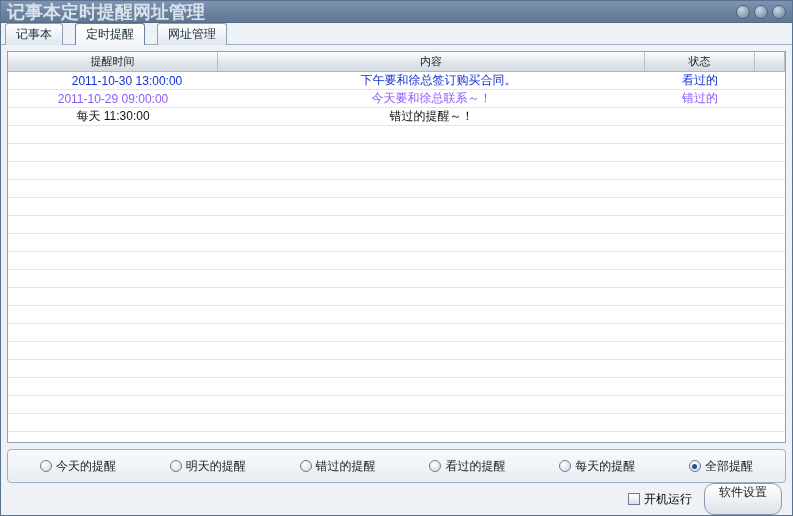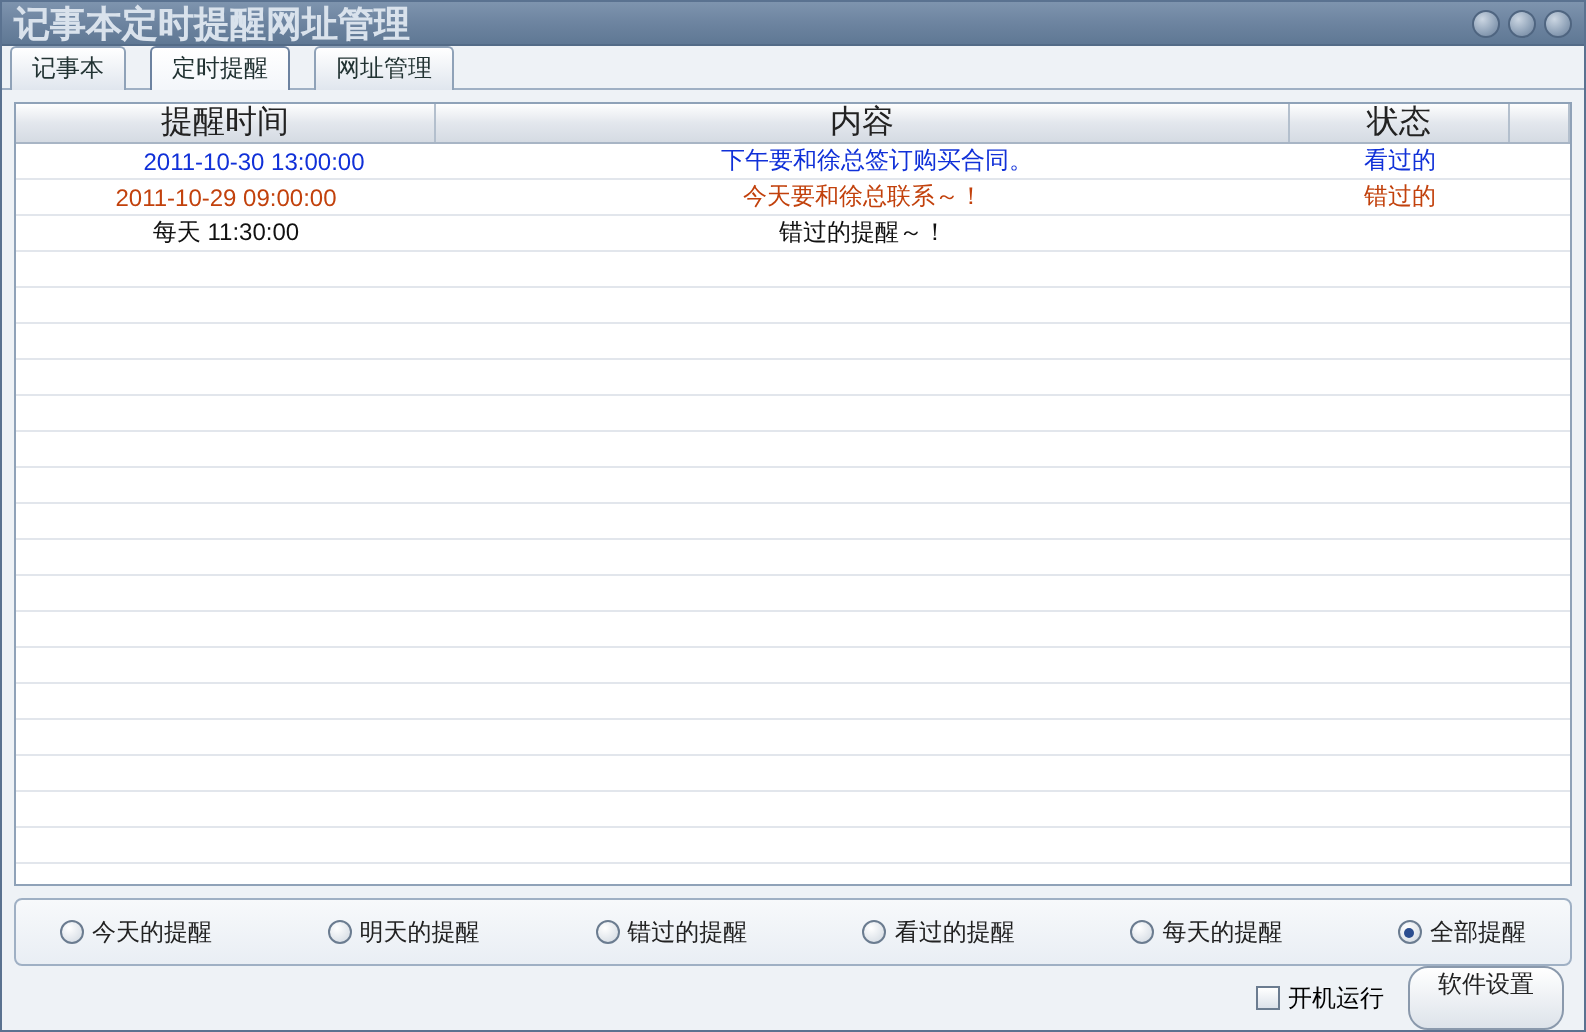--- a/index.html
+++ b/index.html
@@ -70,21 +70,21 @@
     border: 1px solid #8fa2b8;
     display: flex; flex-direction: column;
     overflow: hidden;
   }
   
   .thead {
     display: flex;
     height: 20px;
     background: linear-gradient(#fefefe, #e3e7ed 50%, #d5dbe3);
     border-bottom: 1px solid #a8b5c5;
-    font-size: 16px;
+    font-size: 11px;
     color: #222;
   }
   .th {
     border-right: 1px solid #b3bfcd;
     display: flex; align-items: center; justify-content: center;
     position: relative;
   }
   .col-time   { width: 210px; }
   .col-body   { flex: 1; }
   .col-status { width: 110px; }
@@ -107,27 +107,27 @@
     overflow: hidden; white-space: nowrap;
   }
   .cell.col-time   { width: 210px; justify-content: center; }
   .cell.col-body   { flex: 1; justify-content: center; }
   .cell.col-status { width: 110px; justify-content: center; }
   .cell.col-pad    { width: 30px; }
   
   .row.empty { }
   
   .c-blue  { color: #1030d8; margin-left: 14px; }
-  .c-red   { color: #c2410c; }
+  .c-red   { color: #8b5cf6; }
   .c-black { color: #111; }
   
   .filterbar {
     height: 34px;
     margin: 0 6px 4px 6px;
-    padding: 0 22px;
+    padding: 0 32px;
     background: linear-gradient(#f7f9fb, #e9eef4);
     border: 1px solid #9fb0c4;
     border-radius: 4px;
     display: flex; align-items: center; justify-content: space-between;
   }
   .radio {
     display: inline-flex; align-items: center; gap: 4px;
     font-size: 12px; color: #222;
     cursor: pointer;
   }

